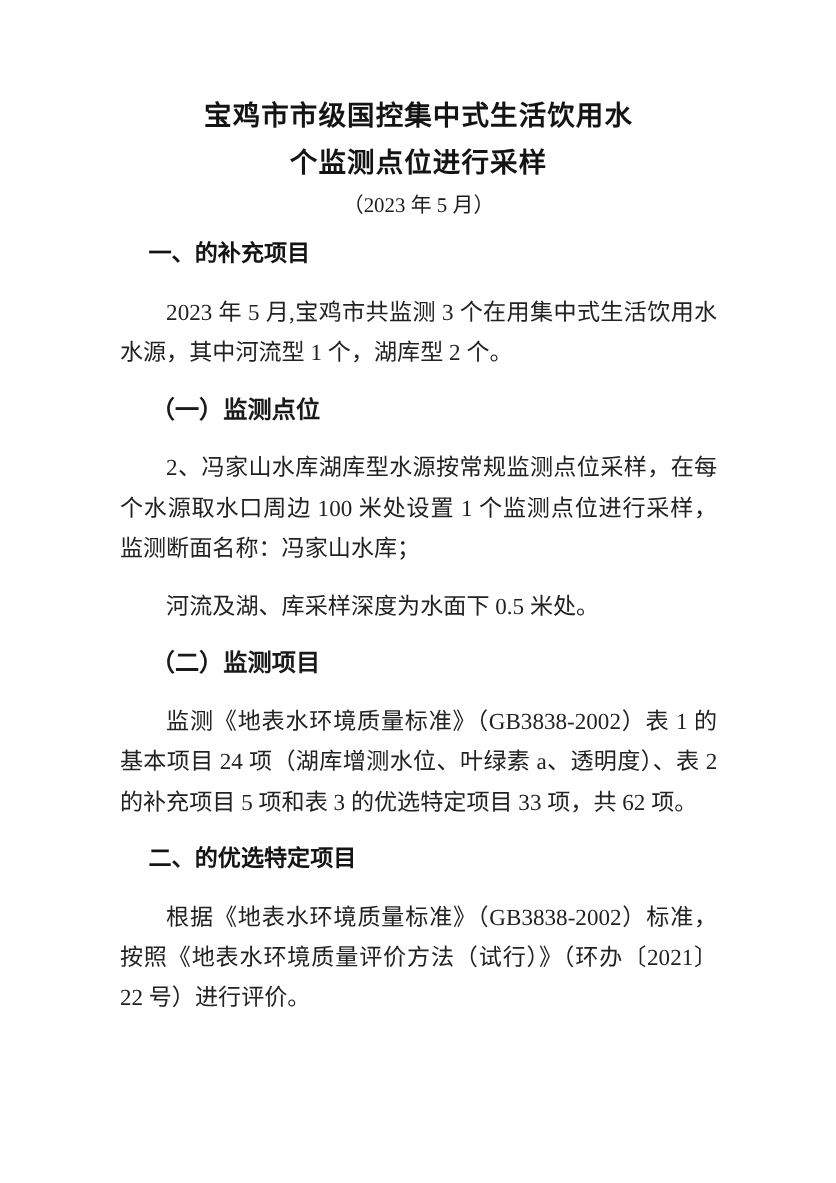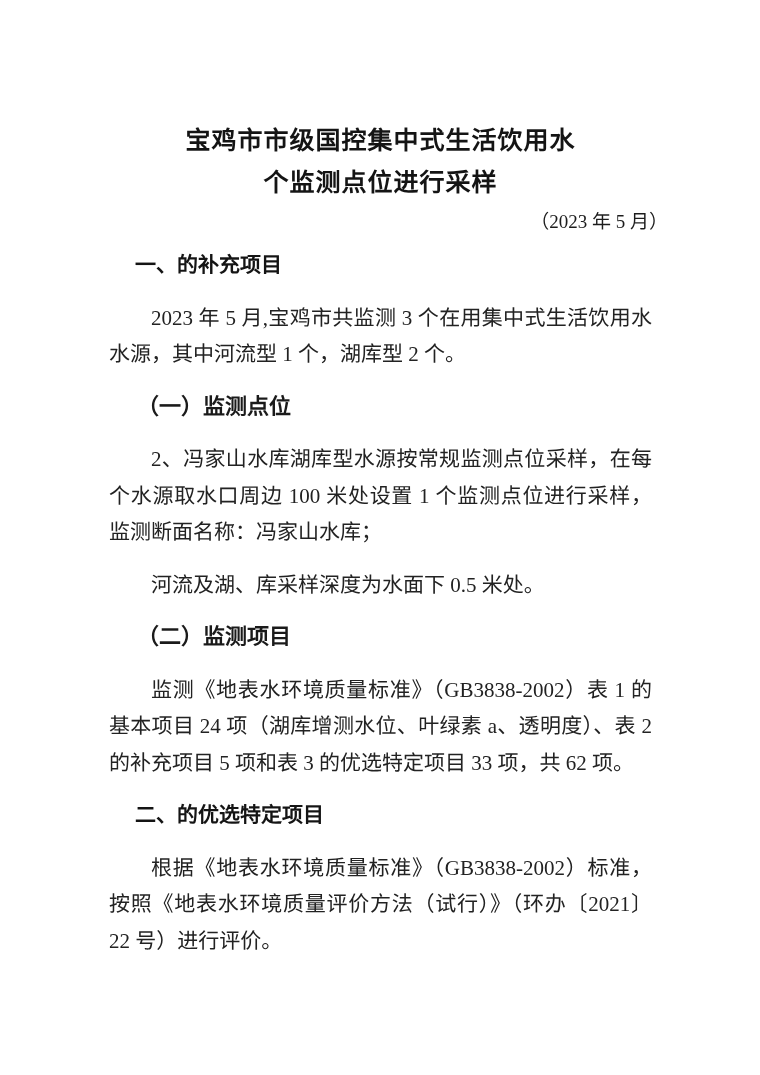--- a/index.html
+++ b/index.html
@@ -12,33 +12,33 @@
     position: relative;
     width: 760px;
     height: 1075px;
     margin: 0 auto;
     background: #ffffff;
     color: #1c1c1c;
     overflow: hidden;
     font-family: "Liberation Serif", "DejaVu Serif", serif;
   }
   .content {
-    padding: 120px 92px 0 93px; 
+    padding: 86px 92px 0 93px; 
   }
   .title-line {
     text-align: center;
     font-family: "Liberation Serif", "DejaVu Serif", serif;
     font-weight: bold;
     font-size: 25px;
     line-height: 42px;
     color: #141414;
     letter-spacing: 1px;
   }
   .subtitle-line {
-    text-align: right;
+    text-align: center;
     font-family: "Liberation Serif", "DejaVu Serif", serif;
     font-weight: normal;
     font-size: 19px;
     line-height: 36px;
     color: #1c1c1c;
   }
   .block-h1 {
     font-family: "Liberation Sans", "DejaVu Sans", sans-serif;
     font-weight: bold;
     font-size: 21px;

